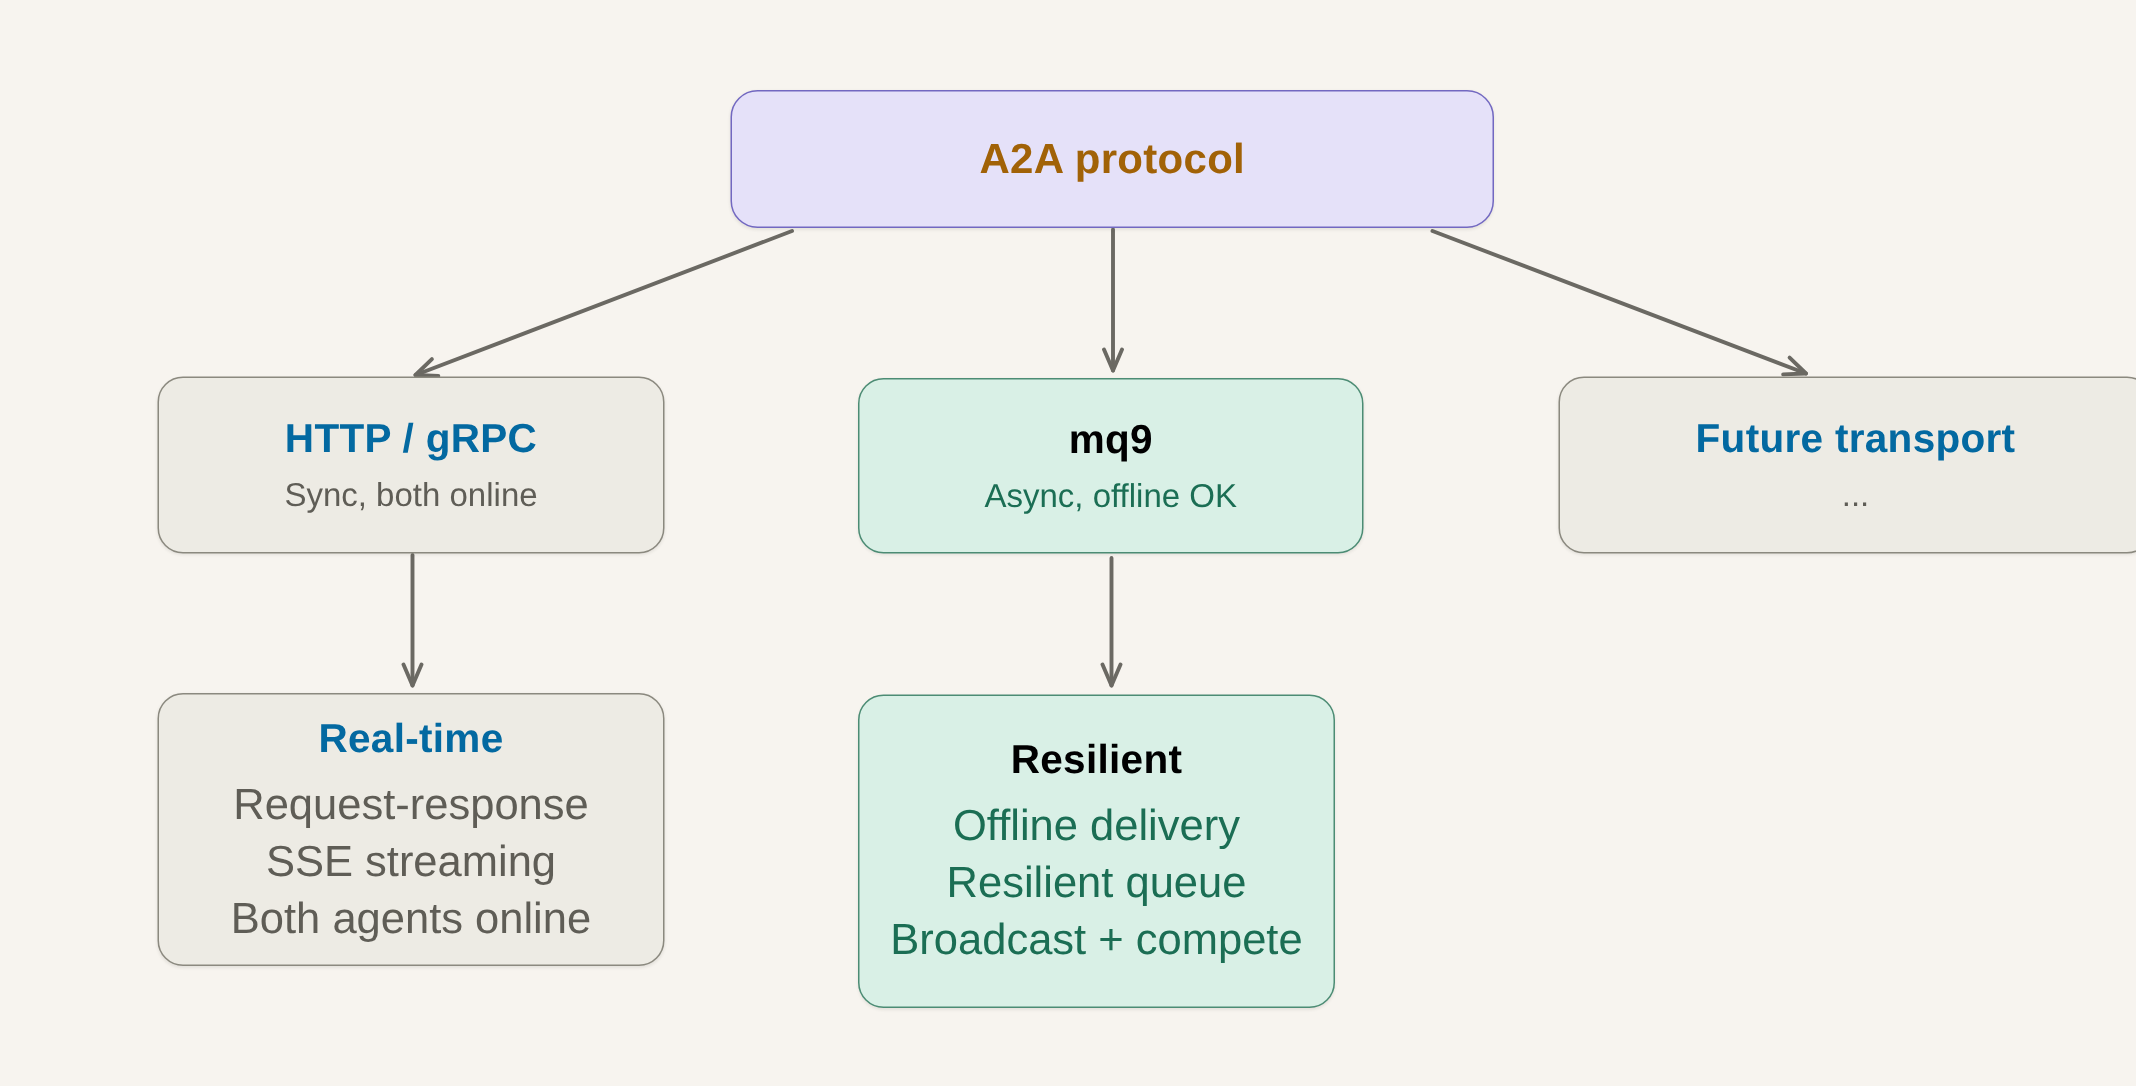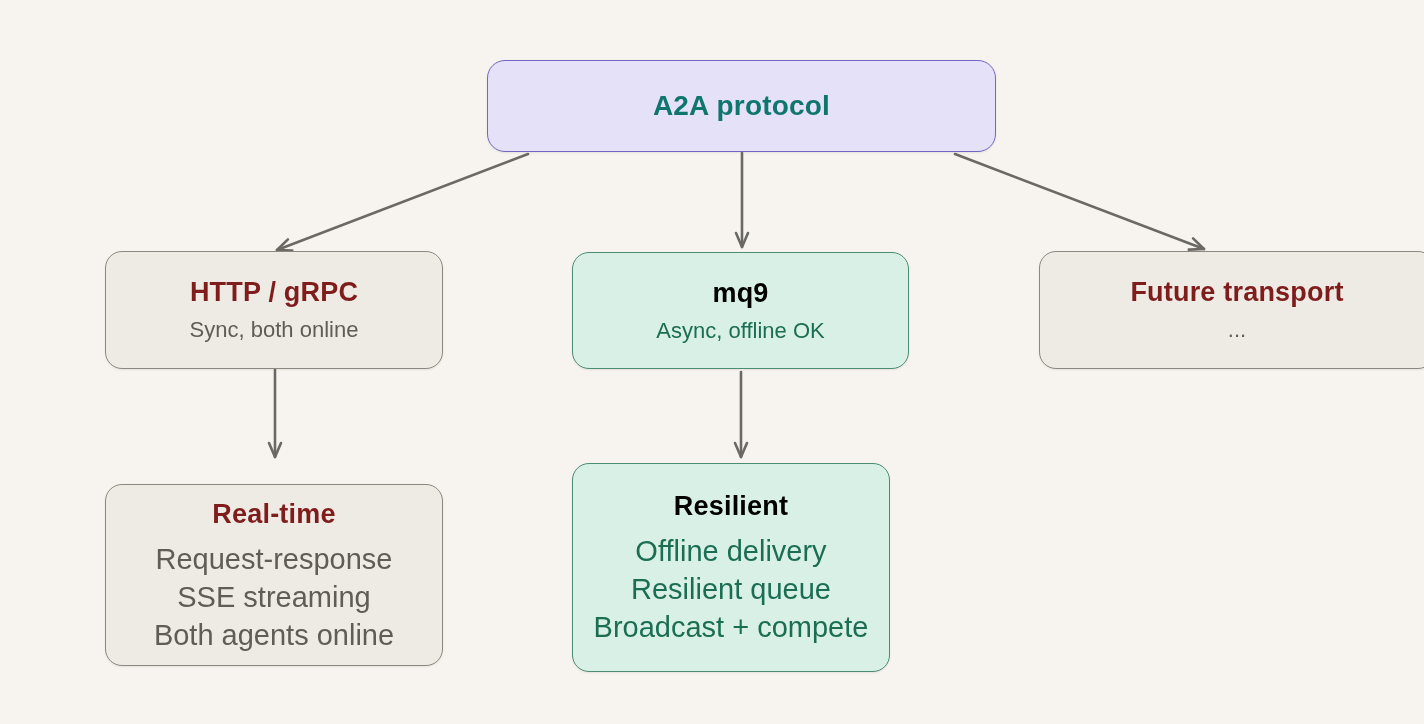--- a/index.html
+++ b/index.html
@@ -43,53 +43,53 @@
     border: 1.5px solid #8b897f;
   }
   .node.green {
     background: #d9f0e6;
     border: 1.5px solid #4c8c74;
   }
   .root-label {
     font-size: 28px;
     font-weight: 600;
     letter-spacing: 0.2px;
-    color: #0f766e;
+    color: #a16207;
   }
   .node-title {
     font-size: 27px;
     font-weight: 600;
     letter-spacing: 0.2px;
     line-height: 34px;
   }
   .node-sub {
     font-size: 22px;
     font-weight: 400;
     line-height: 30px;
     margin-top: 6px;
   }
   .node-items {
     font-size: 29px;
     font-weight: 400;
     line-height: 38px;
     margin-top: 9px;
   }
-  .neutral .node-title { color: #7f1d1d; }
+  .neutral .node-title { color: #0369a1; }
   .neutral .node-sub,
   .neutral .node-items { color: #5f5d56; }
   .green .node-title { color: #000000; }
   .green .node-sub,
   .green .node-items { color: #1b6e54; }
 
   
   #node-root      { left: 487px; top: 60px;  width: 509px; height: 92px; }
   #node-http      { left: 105px; top: 251px; width: 338px; height: 118px; }
   #node-mq9       { left: 572px; top: 252px; width: 337px; height: 117px; }
   #node-future    { left: 1039px;top: 251px; width: 396px; height: 118px; }
-  #node-realtime  { left: 105px; top: 484px; width: 338px; height: 182px; }
+  #node-realtime  { left: 105px; top: 462px; width: 338px; height: 182px; }
   #node-resilient { left: 572px; top: 463px; width: 318px; height: 209px; }
 </style>
 </head>
 <body>
 
 <div id="canvas">
 
   <svg id="edges-svg" viewBox="0 0 1424 724" xmlns="http://www.w3.org/2000/svg">
     <defs>
       <marker id="ah" markerUnits="userSpaceOnUse" markerWidth="20" markerHeight="18" refX="16" refY="8" orient="auto">

